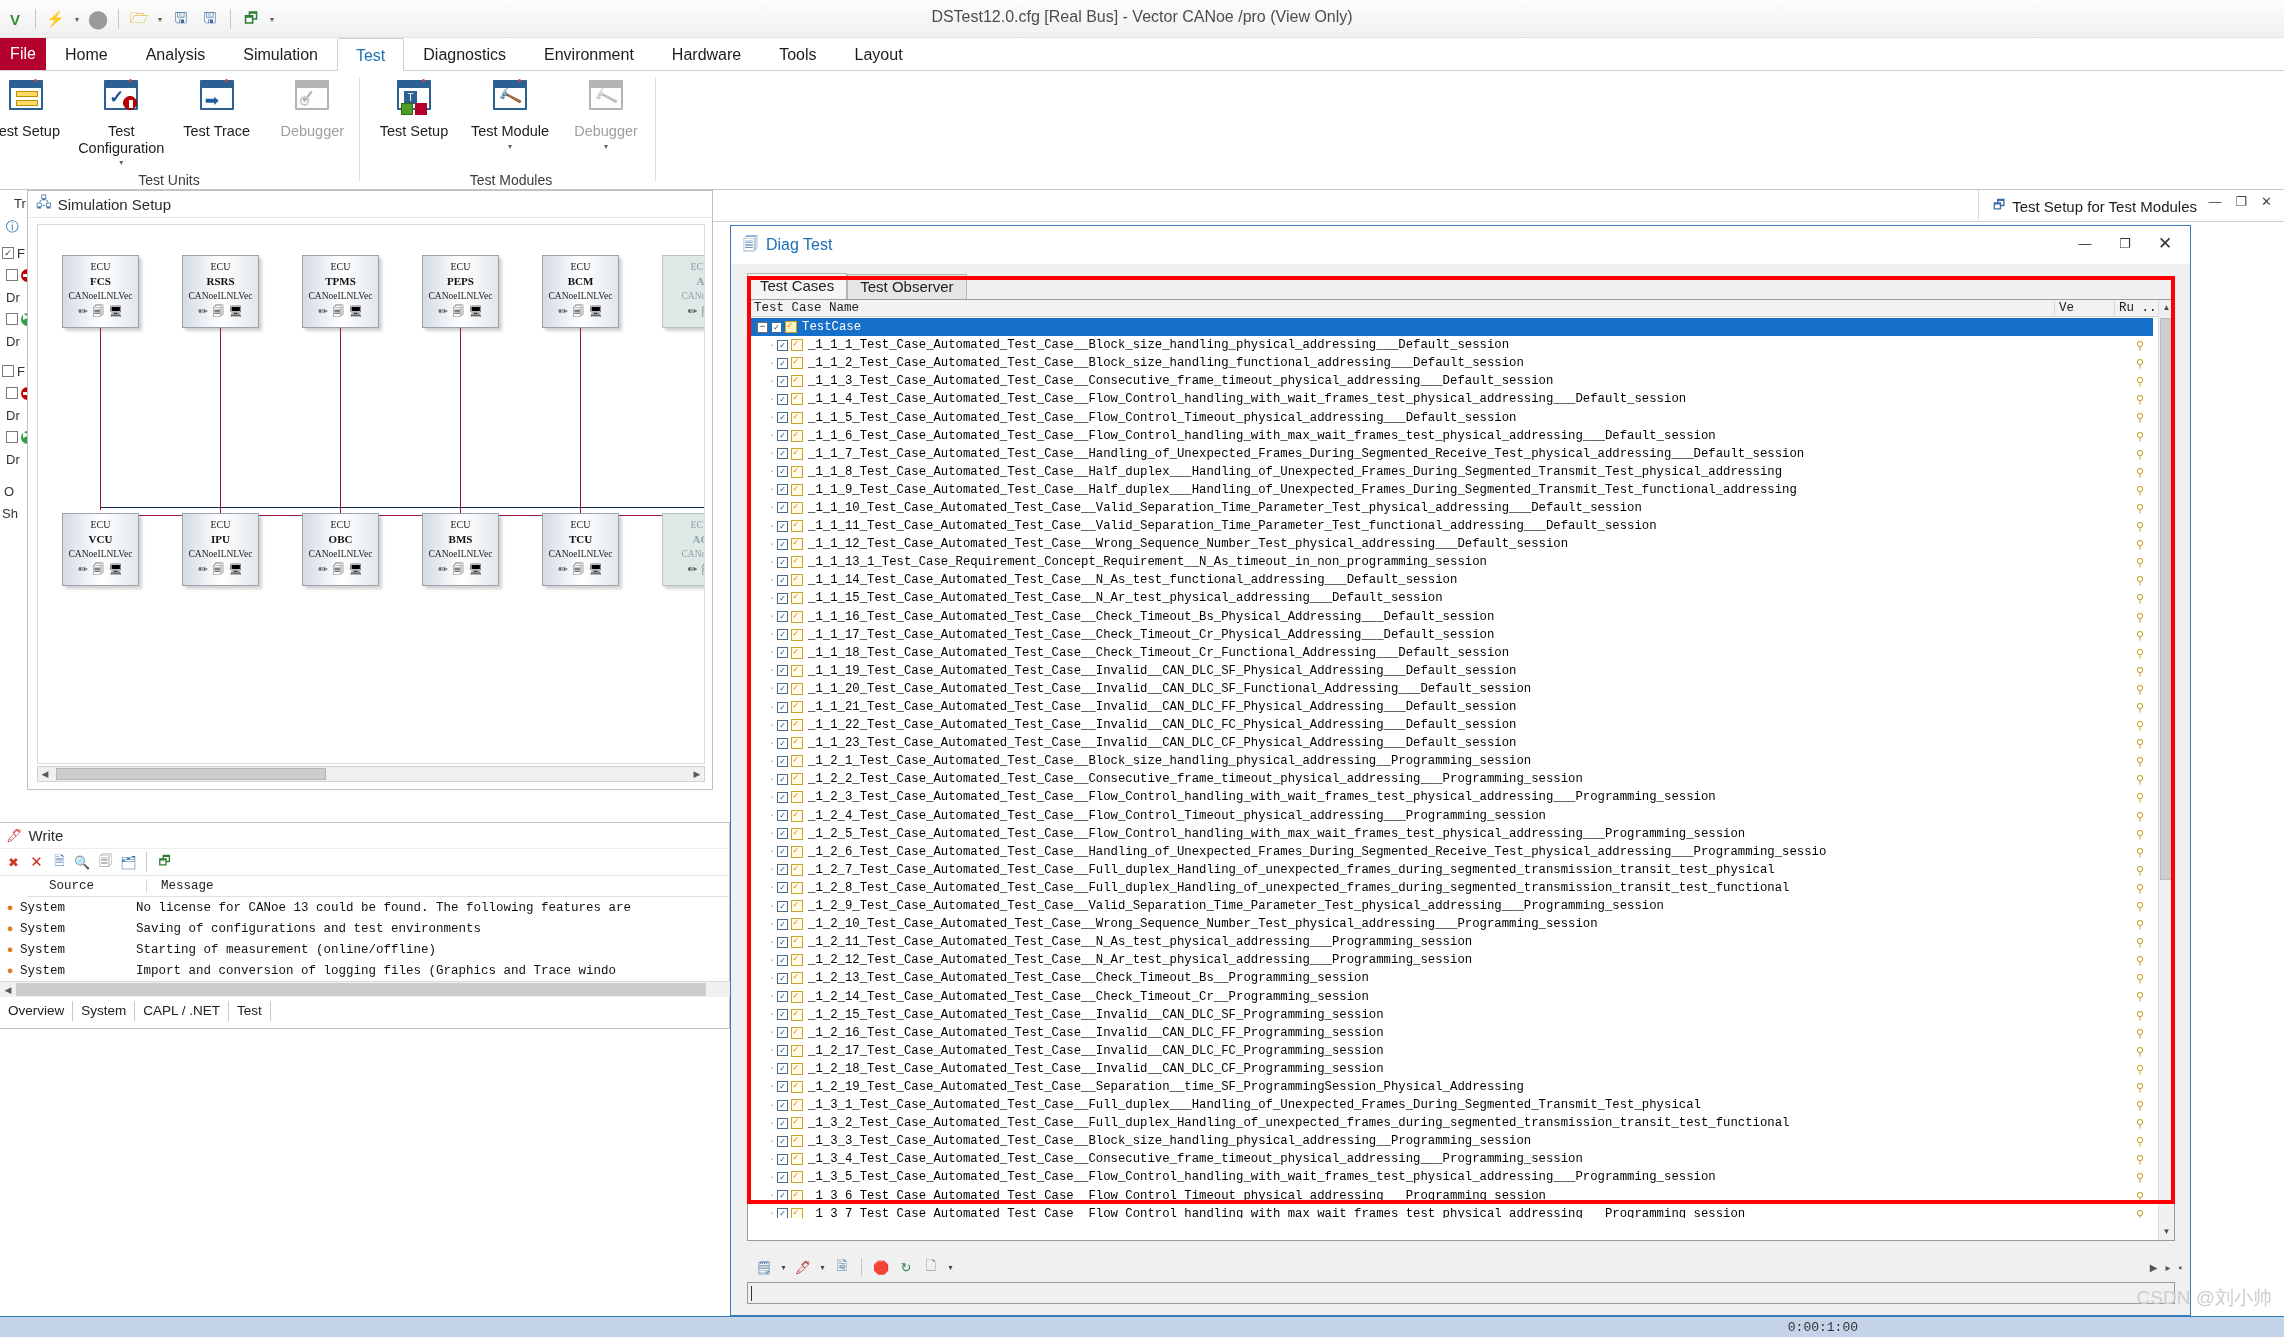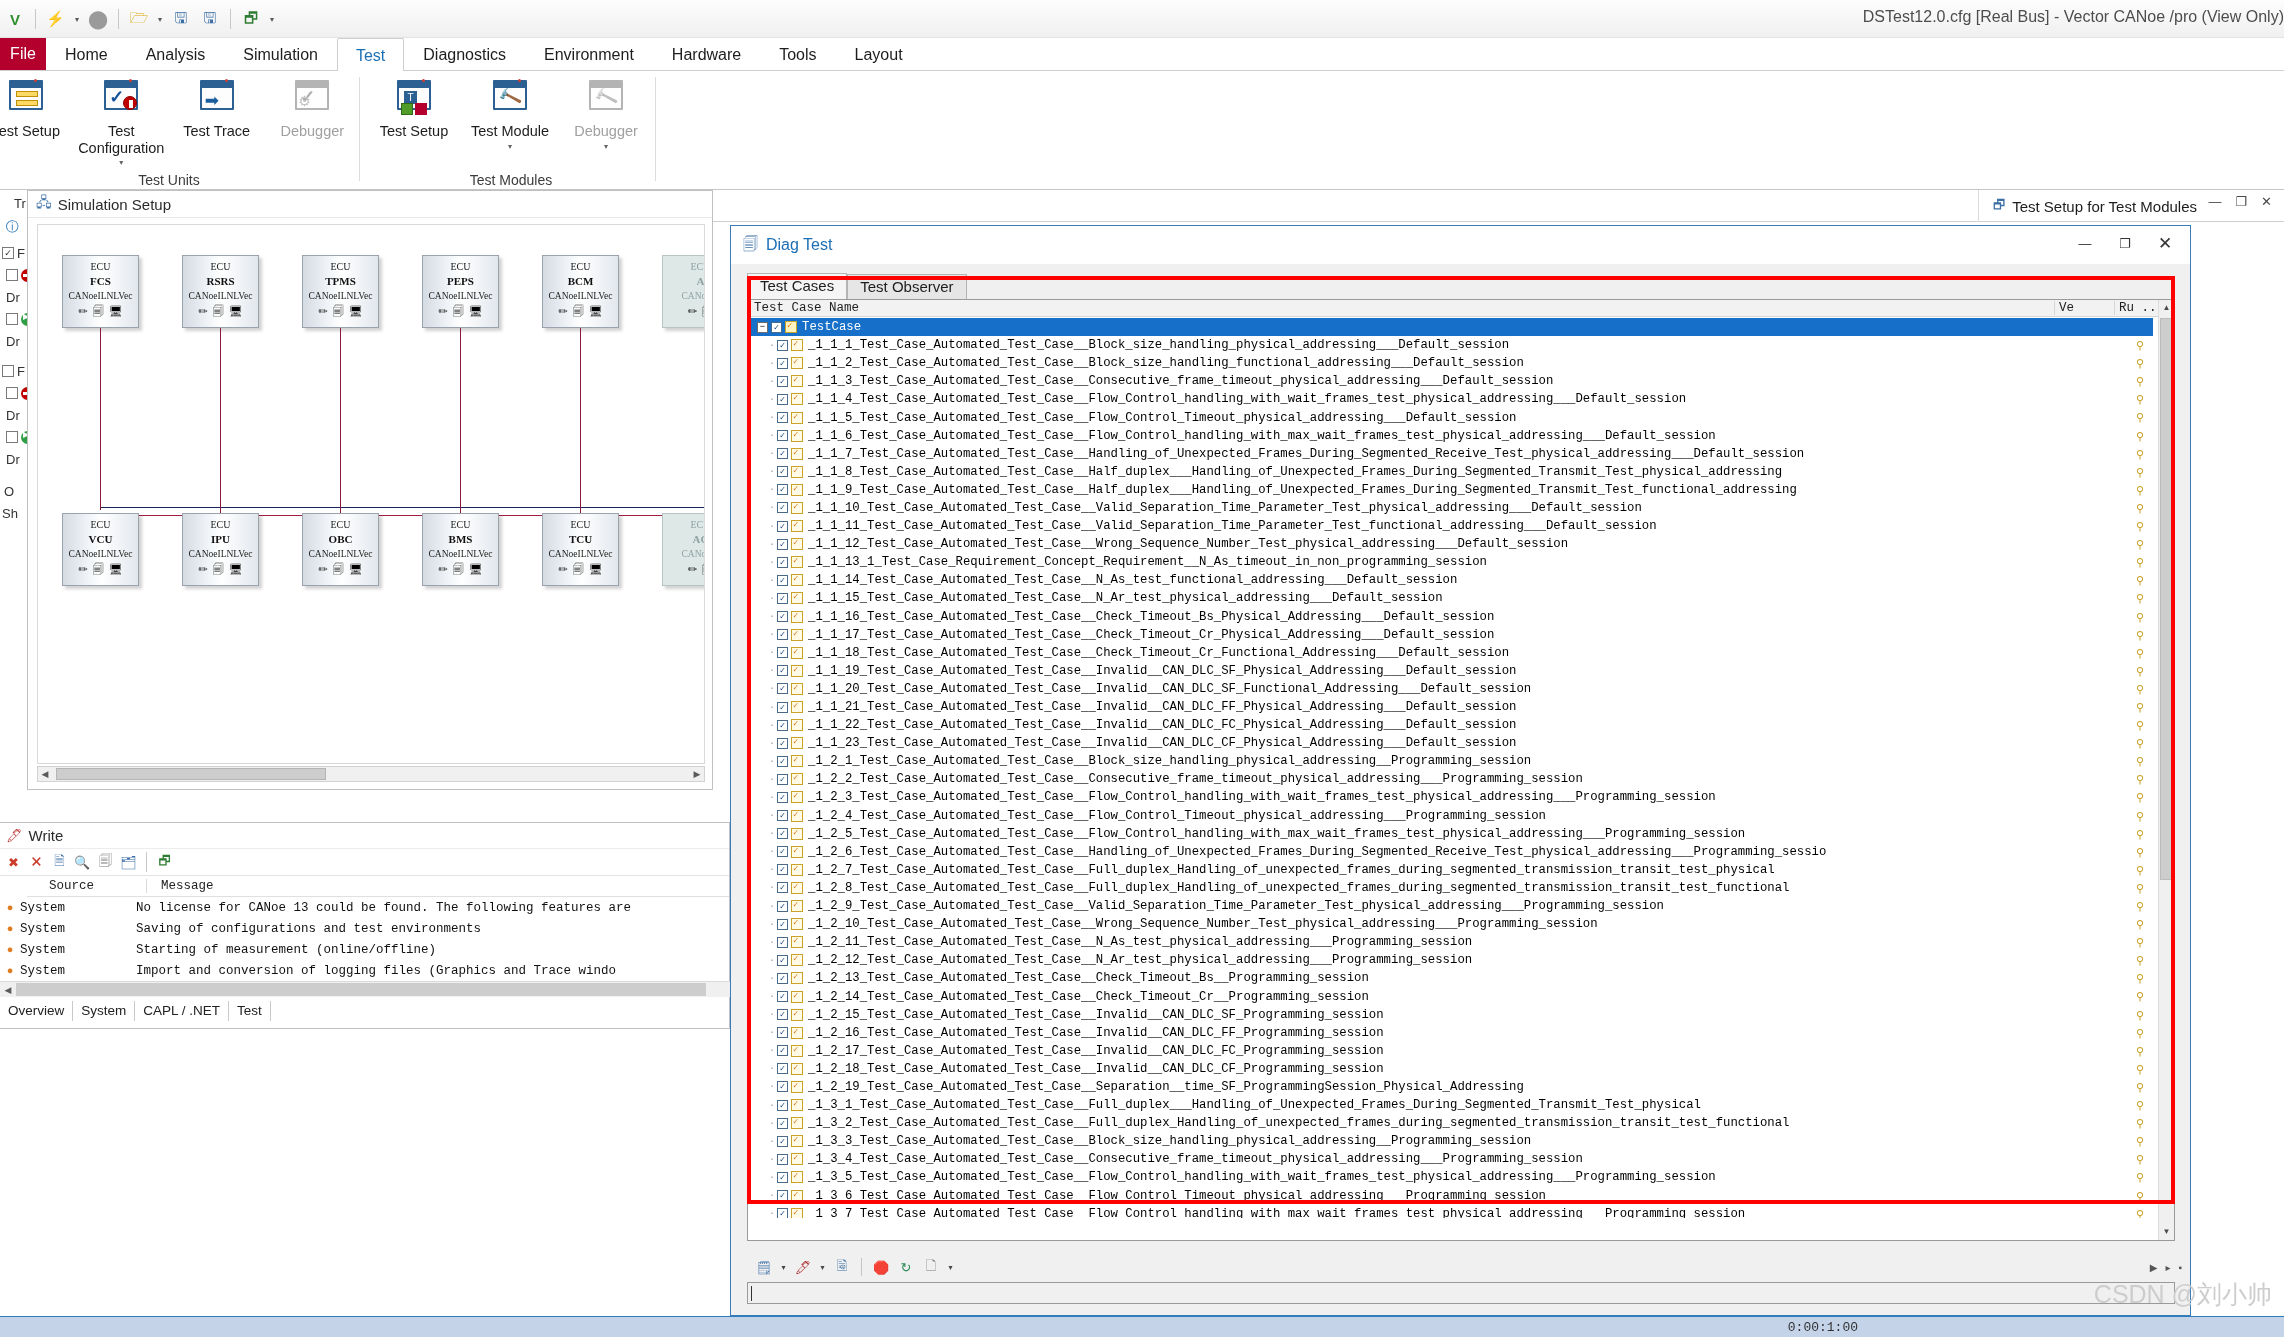--- a/index.html
+++ b/index.html
@@ -16,21 +16,21 @@
   #titlebar {
     position:absolute; left:0; top:0; width:2284px; height:38px;
     background: linear-gradient(#fdfdfd,#f0f0f0);
     border-bottom:1px solid #e3e3e3;
   }
   #qat { position:absolute; left:0; top:4px; height:30px; display:flex; align-items:center; gap:3px; padding-left:2px;}
   .qicon { width:26px; height:26px; display:flex; align-items:center; justify-content:center; font-size:15px; color:#4a5a6a;}
   .qsep { width:1px; height:20px; background:#c8c8c8; margin:0 4px;}
   .qcaret { font-size:8px; color:#5a5a5a; width:10px; text-align:center;}
   #apptitle {
-    position:absolute; left:0; top:8px; width:2284px; text-align:right;
+    position:absolute; left:0; top:8px; width:2284px; text-align:center;
     font-size:16px; color:#4d4d4d;
   }
   
   #ribbontabs {
     position:absolute; left:0; top:38px; width:2284px; height:33px;
     background:#ffffff; border-bottom:1px solid #cfcfcf;
     display:flex; align-items:stretch;
   }
   #filetab {
     width:46px; background:#b3002d; color:#fff; font-size:16px;
@@ -230,21 +230,21 @@
   }
   #diagentry .caret { position:absolute; left:3px; top:3px; width:1px; height:15px; background:#333;}
   
   #statusbar {
     position:absolute; left:0; bottom:0; width:2284px; height:21px;
     background:#c4d3e8; border-top:1px solid #2f7cbd;
     font-size:13px; color:#2b2b2b;
   }
   #clock { position:absolute; right:426px; top:2px; font-family:"Liberation Mono", monospace; font-size:13px; color:#333;}
   #watermark {
-    position:absolute; right:12px; bottom:26px; font-size:25px; color:#cdcdcd;
+    position:absolute; right:12px; bottom:26px; font-size:19px; color:#cdcdcd;
   }
   
   #farleft { position:absolute; left:0; top:190px; width:27px; height:572px; background:#fff;}
   .fl-txt { position:absolute; font-size:13px; color:#333; }
 </style>
 </head>
 <body>
 
 <div id="titlebar">
   <div id="qat">

